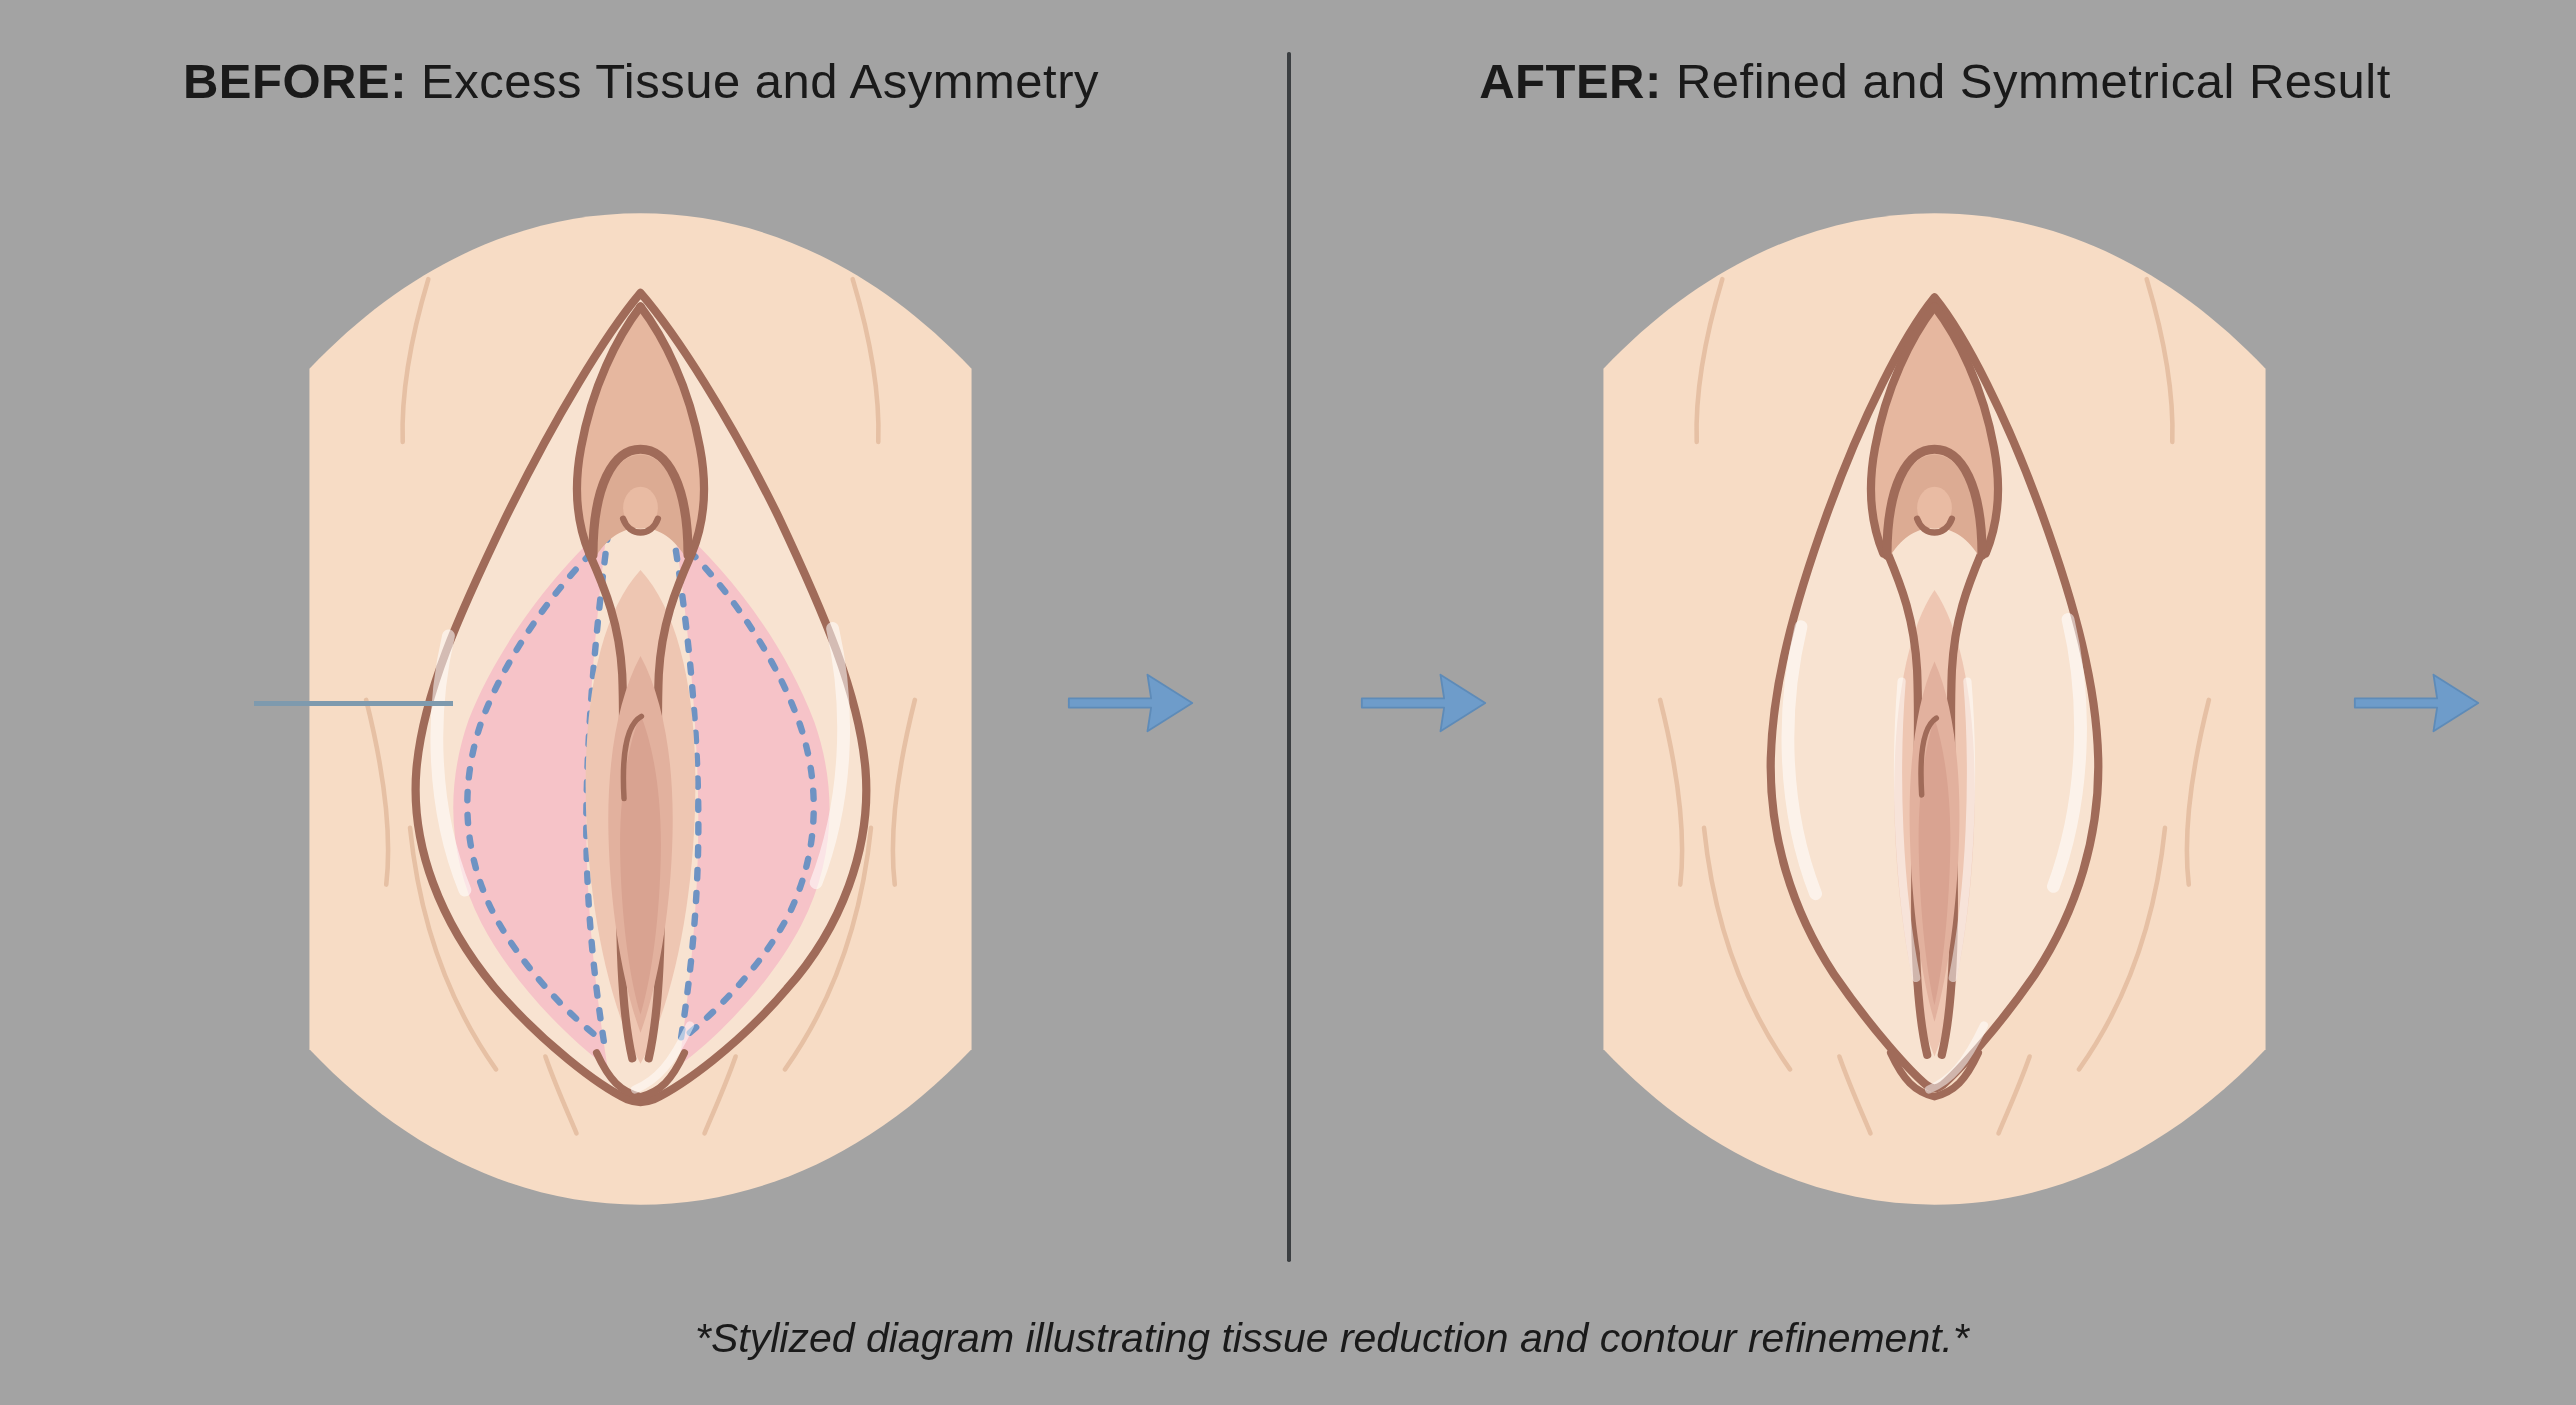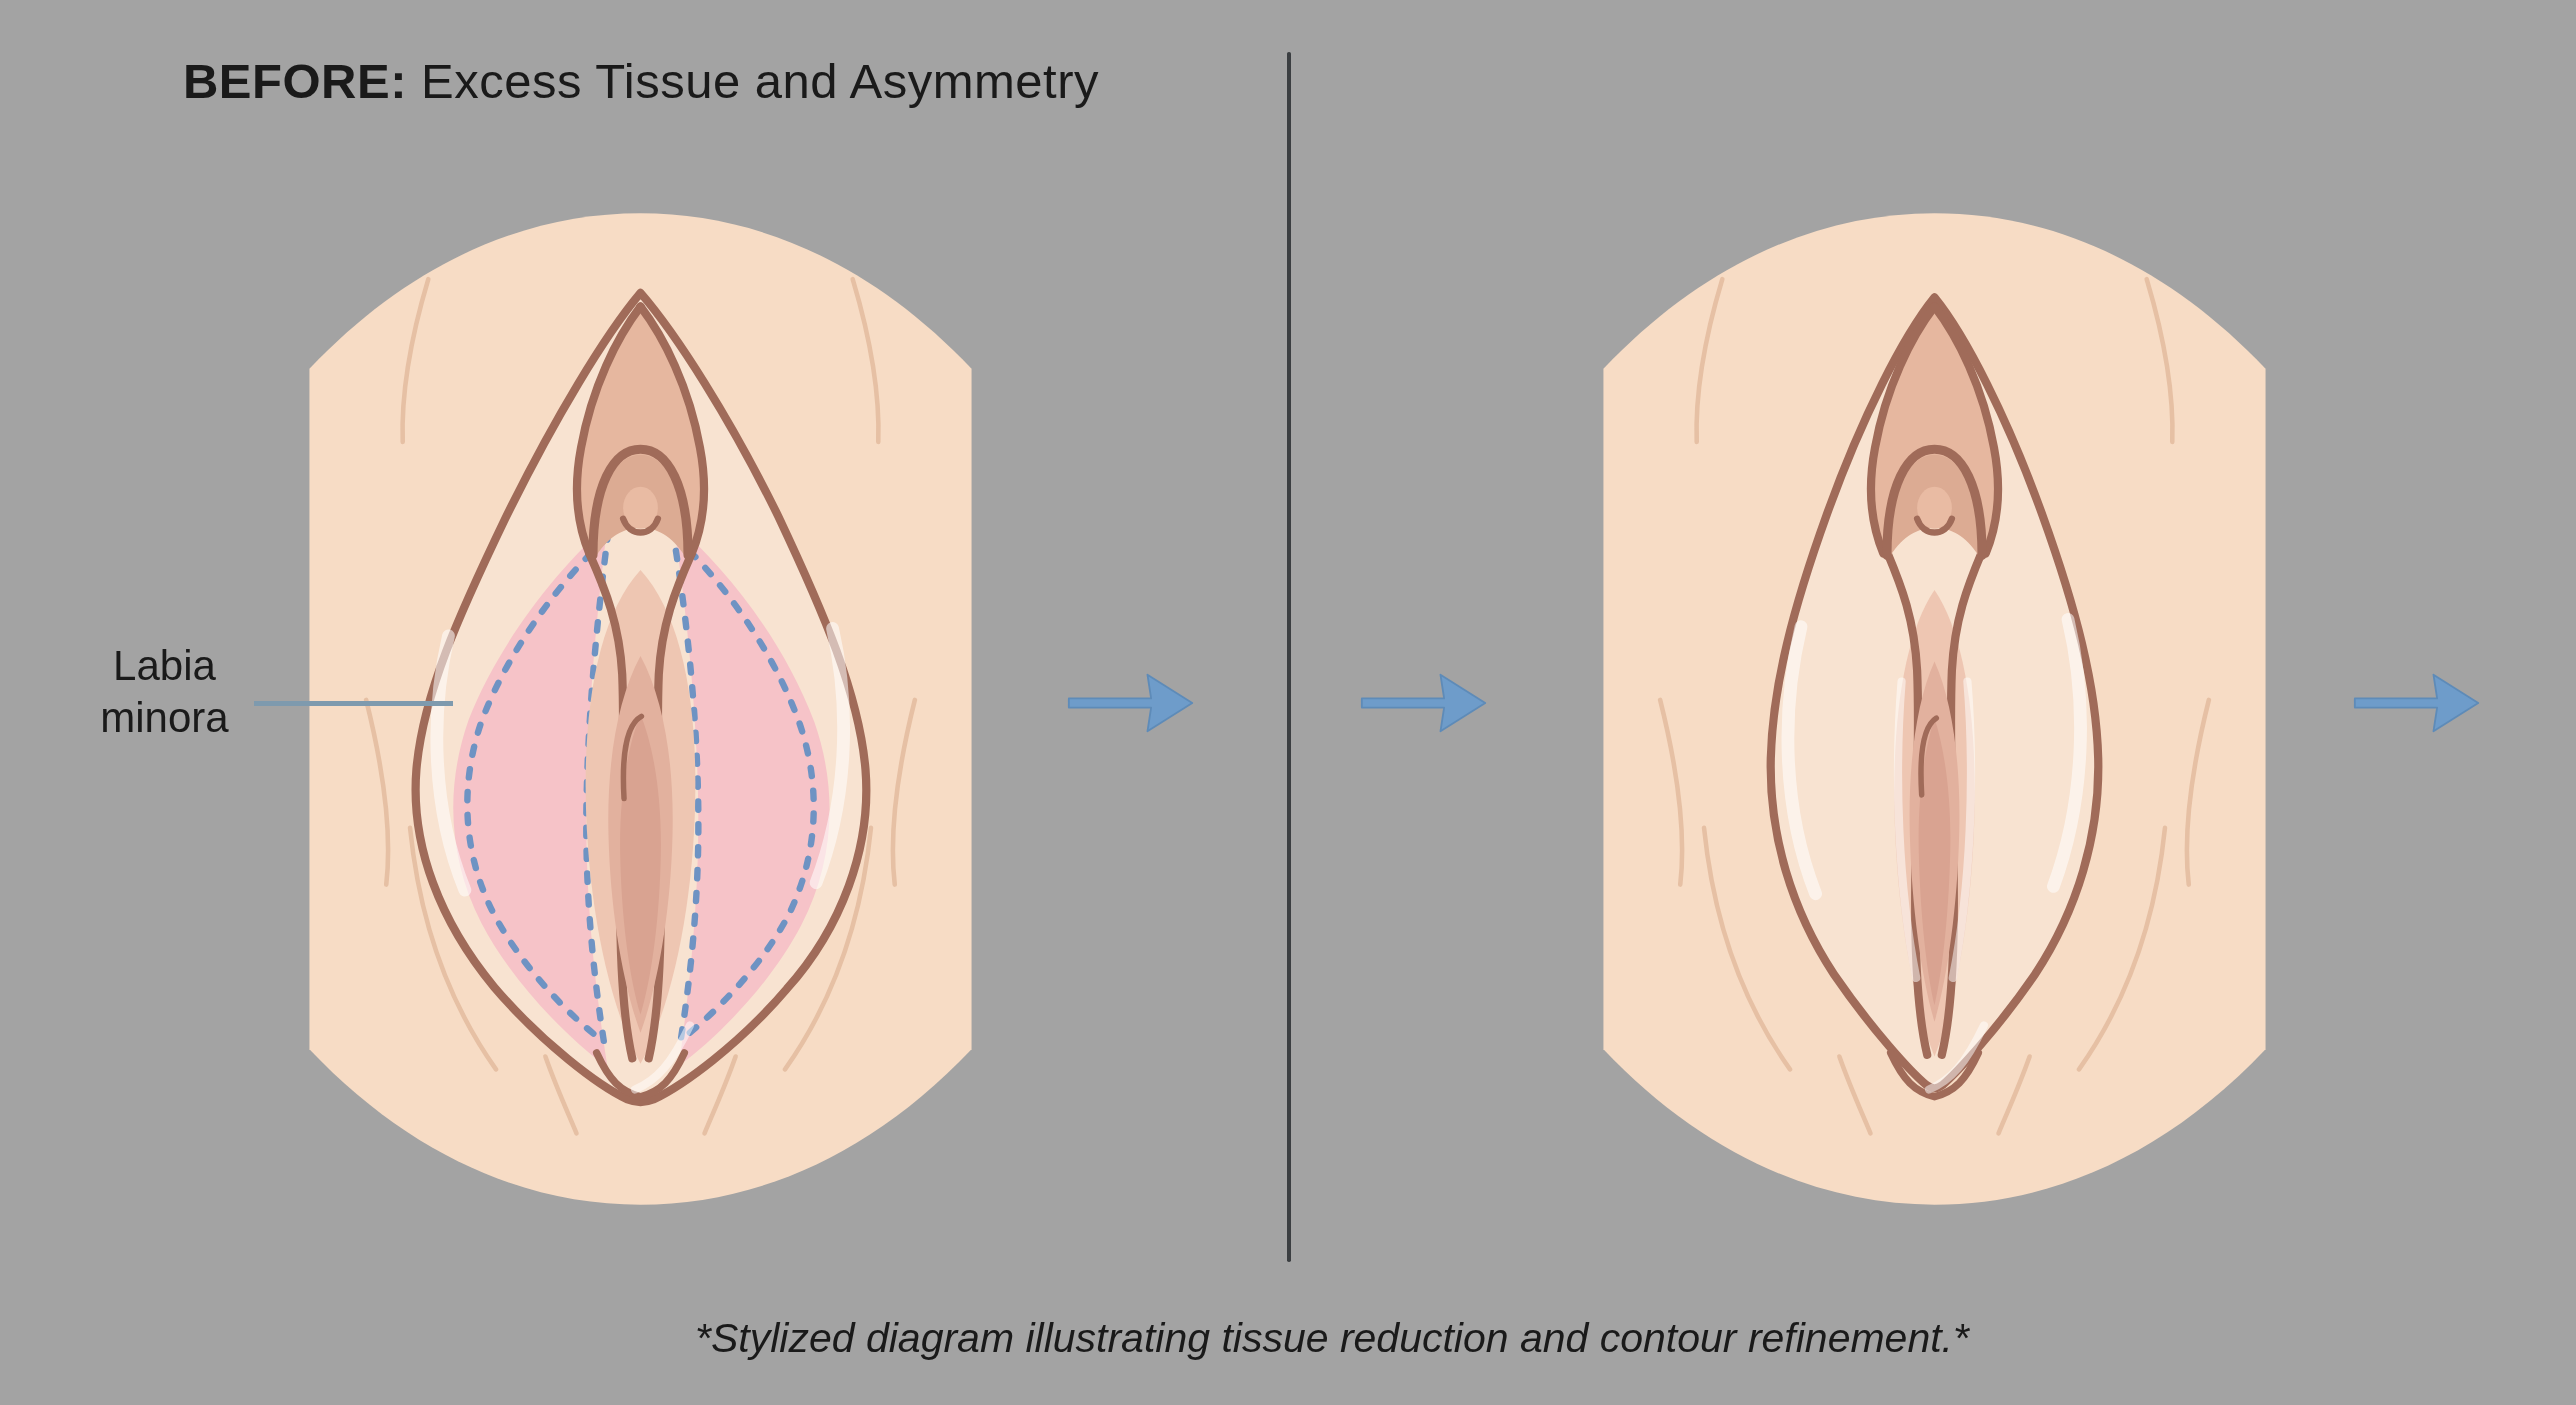--- a/index.html
+++ b/index.html
@@ -55,20 +55,21 @@
   .p-hl{stroke:rgba(255,255,255,.55);fill:none;stroke-linecap:round;stroke-width:14;}
   .p-hl2{stroke:rgba(255,255,255,.5);fill:none;stroke-linecap:round;stroke-width:9;}
   .arrow-shape{fill:var(--c-arrow,#6e9cca);stroke:var(--c-arrow-edge,#5e8bb8);stroke-width:2;stroke-linejoin:round;}
 </style>
 </head>
 <body>
 
 <div class="canvas">
 
   <div class="title title-before"><b>BEFORE:</b><span> Excess Tissue and Asymmetry</span></div>
+  <div class="title title-after"><b>AFTER:</b><span> Refined and Symmetrical Result</span></div>
 
   <div class="divider"></div>
 
   <svg class="fig fig-before" viewBox="0 0 740 1100" aria-hidden="true">
     <path class="p-skin" d="M8,178 C118,62 244,8 370,8 C496,8 622,62 732,178 L732,922 C622,1038 496,1092 370,1092 C244,1092 118,1038 8,922 Z"></path>
     <g>
       <path class="p-crease" d="M138,80 C120,140 108,200 110,258"></path>
       <path class="p-crease" d="M602,80 C620,140 632,200 630,258"></path>
       <path class="p-crease" d="M70,540 C90,620 98,690 92,742"></path>
       <path class="p-crease" d="M670,540 C650,620 642,690 648,742"></path>
@@ -148,24 +149,20 @@
       <path class="p-stroke w10" d="M318,382 C318,306 340,266 370,266 C400,266 422,306 422,382"></path>
       <ellipse class="p-glans" cx="370" cy="330" rx="19" ry="23"></ellipse>
       <path class="p-stroke w7" d="M351,342 C358,362 382,362 389,342"></path>
     </g>
     <g>
       <path class="p-stroke w8" d="M322,926 C336,956 348,968 370,974 C392,968 404,956 418,926"></path>
       <path class="p-hl2" d="M424,896 C404,938 388,956 364,966"></path>
     </g>
   </svg>
 
-  <div class="annotation">
-    <span>Labia</span>
-    <span>minora</span>
-  </div>
   <div class="pointer-line"></div>
 
   <svg class="arrow arrow-1" viewBox="0 0 140 70" aria-hidden="true">
     <path class="arrow-shape" d="M2,30 L92,30 L88,4 L137,35 L88,66 L92,40 L2,40 Z"></path>
   </svg>
   <svg class="arrow arrow-2" viewBox="0 0 140 70" aria-hidden="true">
     <path class="arrow-shape" d="M2,30 L92,30 L88,4 L137,35 L88,66 L92,40 L2,40 Z"></path>
   </svg>
   <svg class="arrow arrow-3" viewBox="0 0 140 70" aria-hidden="true">
     <path class="arrow-shape" d="M2,30 L92,30 L88,4 L137,35 L88,66 L92,40 L2,40 Z"></path>

